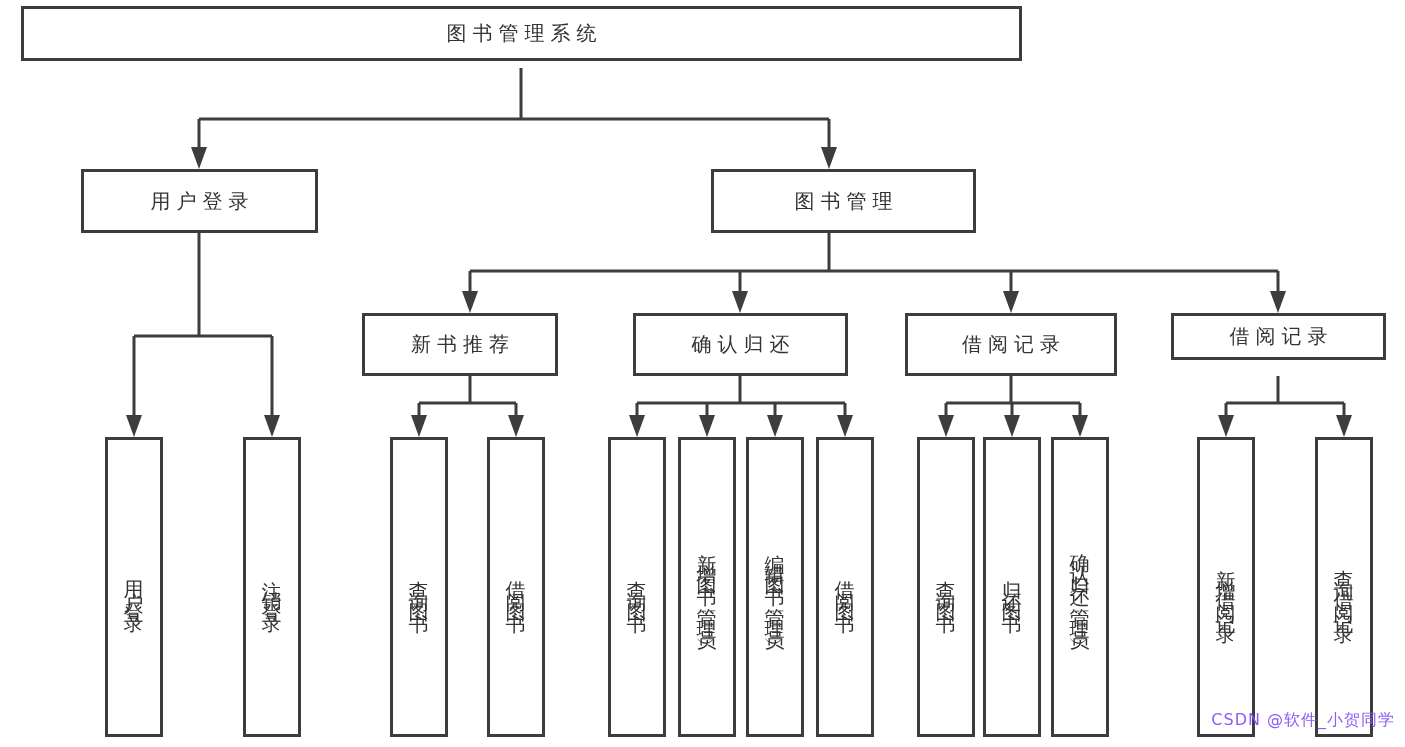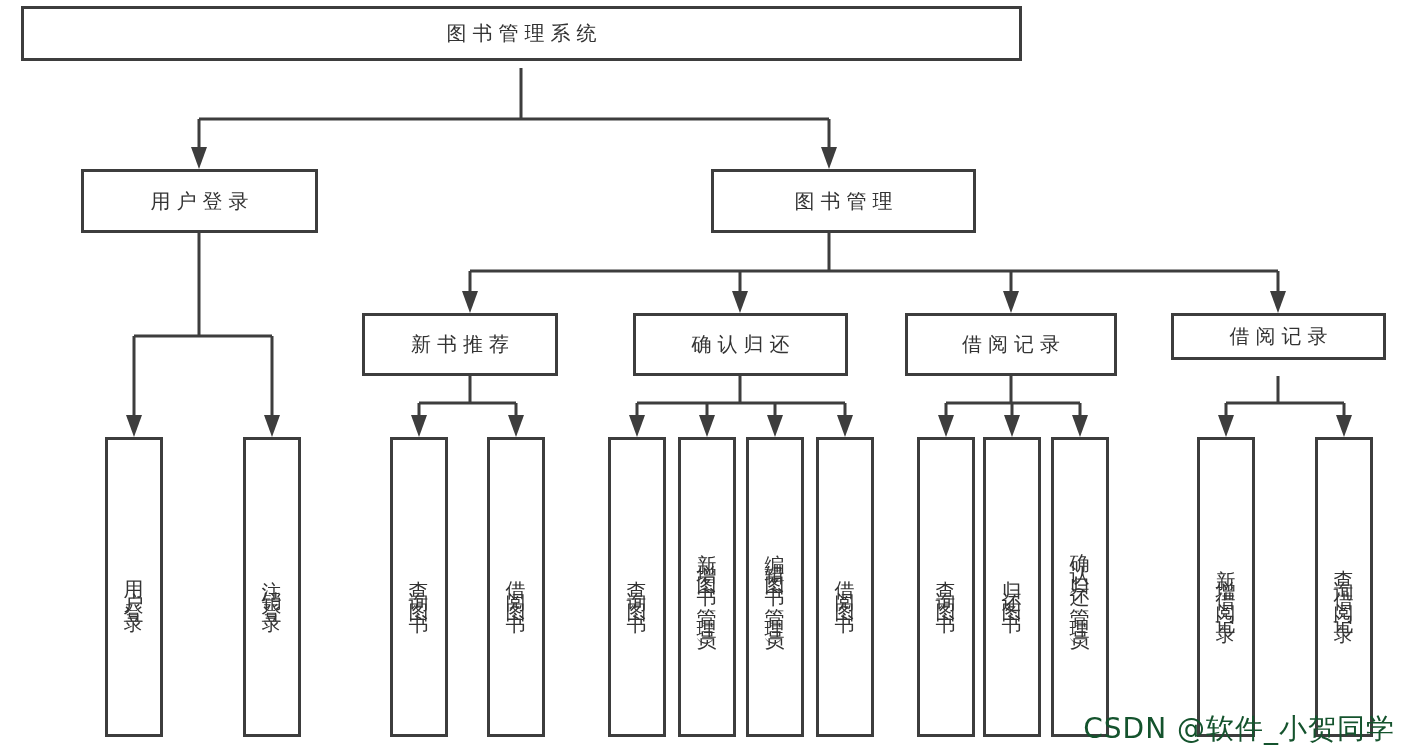--- a/index.html
+++ b/index.html
@@ -42,22 +42,22 @@
     writing-mode: vertical-rl;
     text-orientation: mixed;
     font-size: 20px;
     letter-spacing: 11px;
     line-height: 1;
   }
   .watermark {
     position: absolute;
     top: 710px;
     right: 10px;
-    font-size: 28px;
-    color: #14532d;
+    font-size: 16px;
+    color: #8b5cf6;
     letter-spacing: 1px;
     z-index: 2;
     white-space: nowrap;
   }
 </style>
 </head>
 <body>
 
 <div class="canvas">
 

